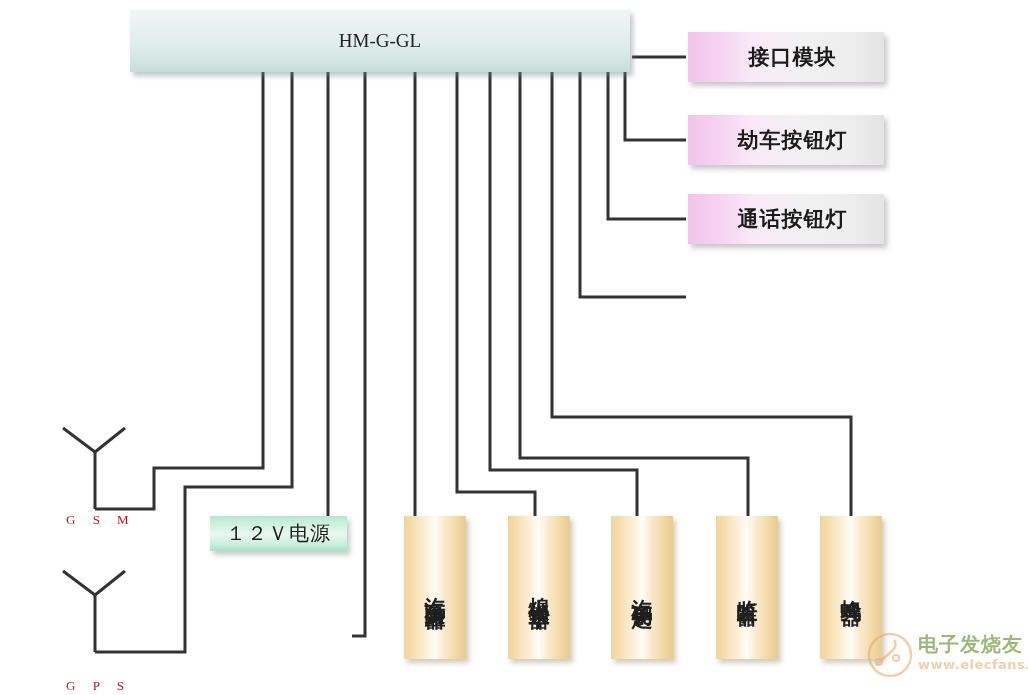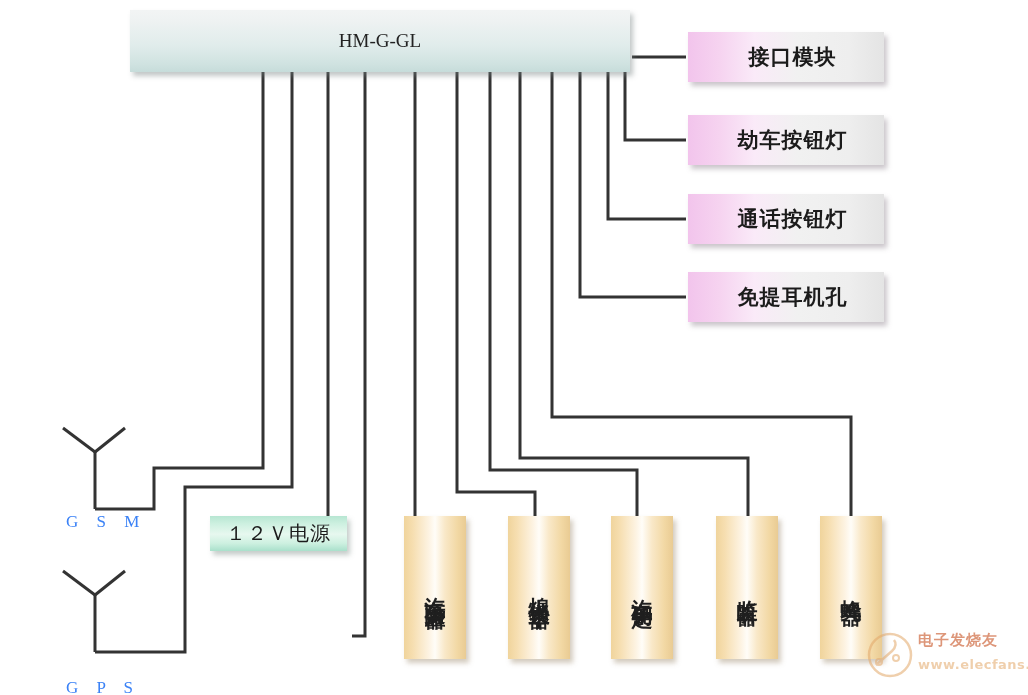--- a/index.html
+++ b/index.html
@@ -125,42 +125,42 @@
     font-weight: 600;
     color: #1f1f1f;
     letter-spacing: 3px;
     line-height: 24px;
   }
 
   
   .ant-label {
     position: absolute;
     font-family: "Liberation Serif", "DejaVu Serif", serif;
-    font-size: 17px;
+    font-size: 13px;
     letter-spacing: 7px;
-    color: #3b82f6;
+    color: #b91c1c;
   }
 
   
   #watermark {
     position: absolute;
     left: 862px;
     top: 625px;
     width: 166px;
     height: 66px;
     opacity: 0.55;
   }
   #watermark .wm-text {
     position: absolute;
     left: 56px;
     top: 6px;
     font-family: "DejaVu Sans", "Liberation Sans", sans-serif;
-    font-size: 15px;
+    font-size: 20px;
     font-weight: 700;
-    color: #c2410c;
+    color: #4d7c0f;
     letter-spacing: 1px;
   }
   #watermark .wm-url {
     position: absolute;
     left: 56px;
     top: 32px;
     font-family: "DejaVu Sans", "Liberation Sans", sans-serif;
     font-size: 13px;
     font-weight: 700;
     color: #e3a86a;
@@ -211,23 +211,20 @@
   </div>
 
   <div class="node pink-box" style="left:688px; top:32px;">
     <span>接口模块</span>
   </div>
   <div class="node pink-box" style="left:688px; top:194px;">
     <span>通话按钮灯</span>
   </div>
   <div class="node pink-box" style="left:688px; top:115px;">
     <span>劫车按钮灯</span>
-  </div>
-  <div class="node pink-box" style="left:688px; top:272px;">
-    <span>免提耳机孔</span>
   </div>
 
   <div class="node orange-box" style="left:404px;">
     <span class="vtext">汽车防盗器</span>
   </div>
   <div class="node orange-box" style="left:508px;">
     <span class="vtext">熄火锁车器</span>
   </div>
   <div class="node orange-box" style="left:611px;">
     <span class="vtext">汽车钥匙</span>

